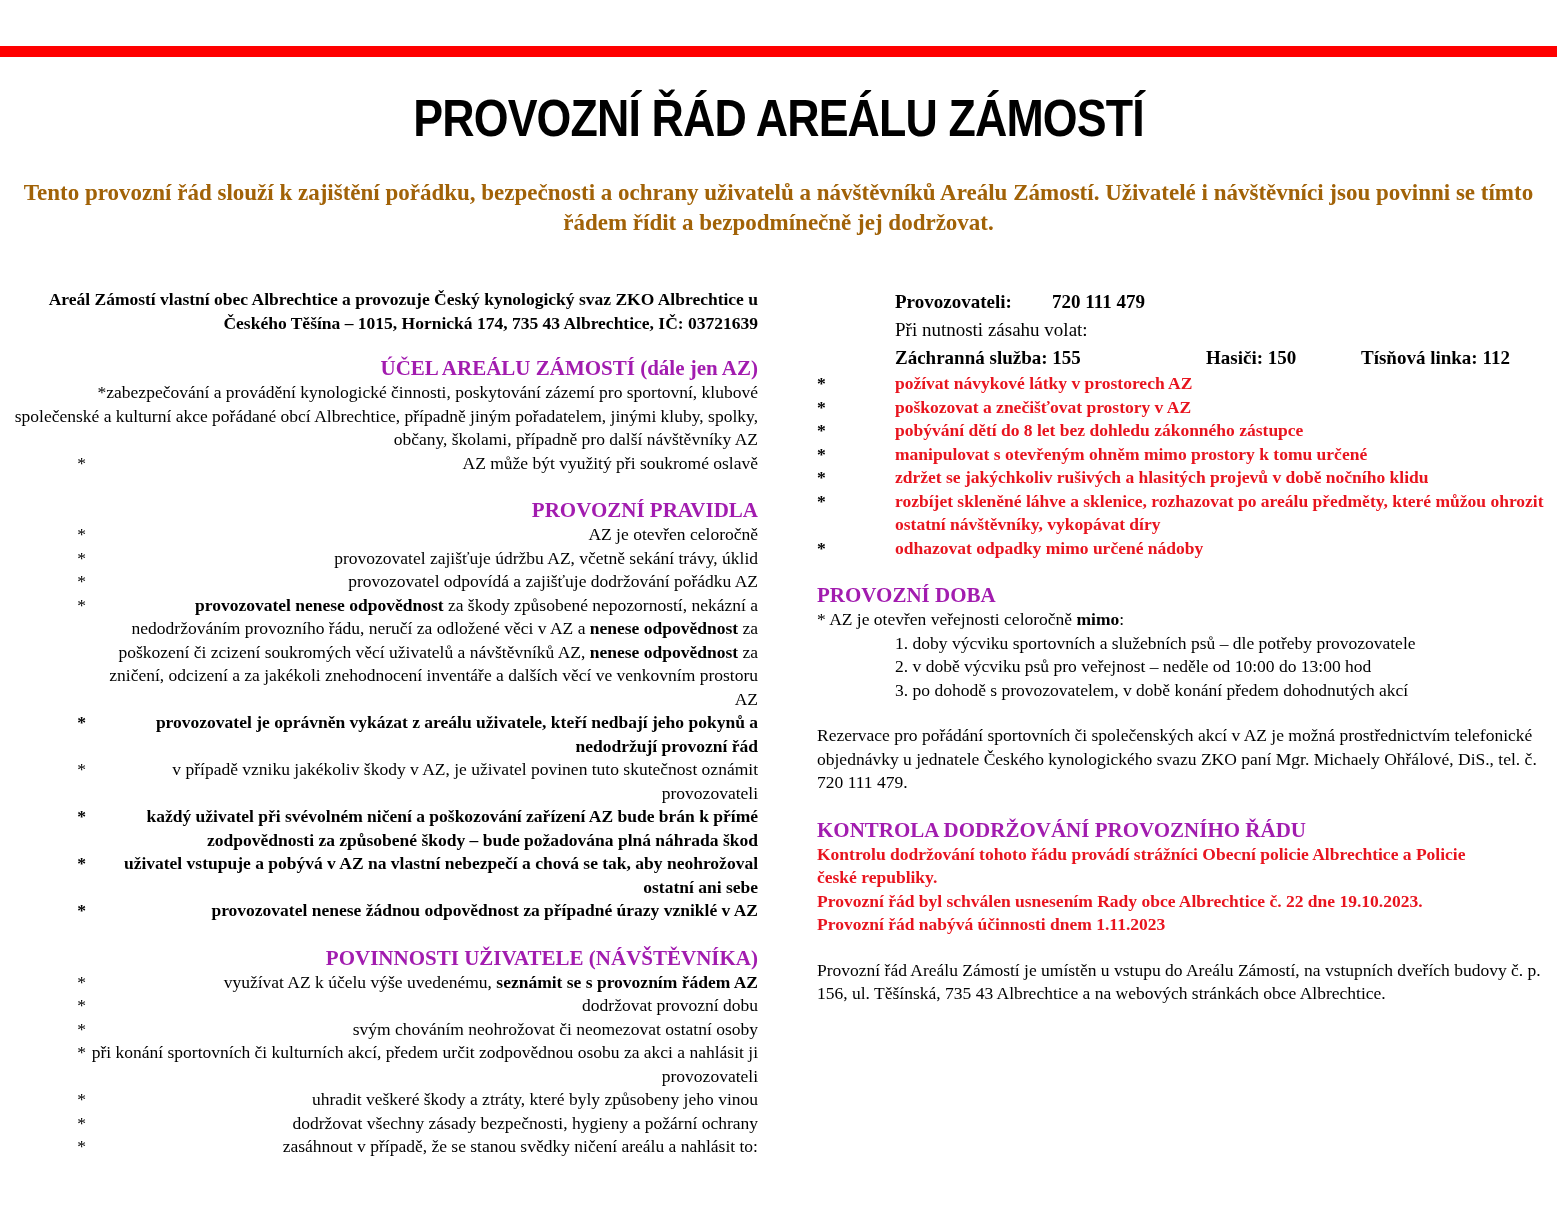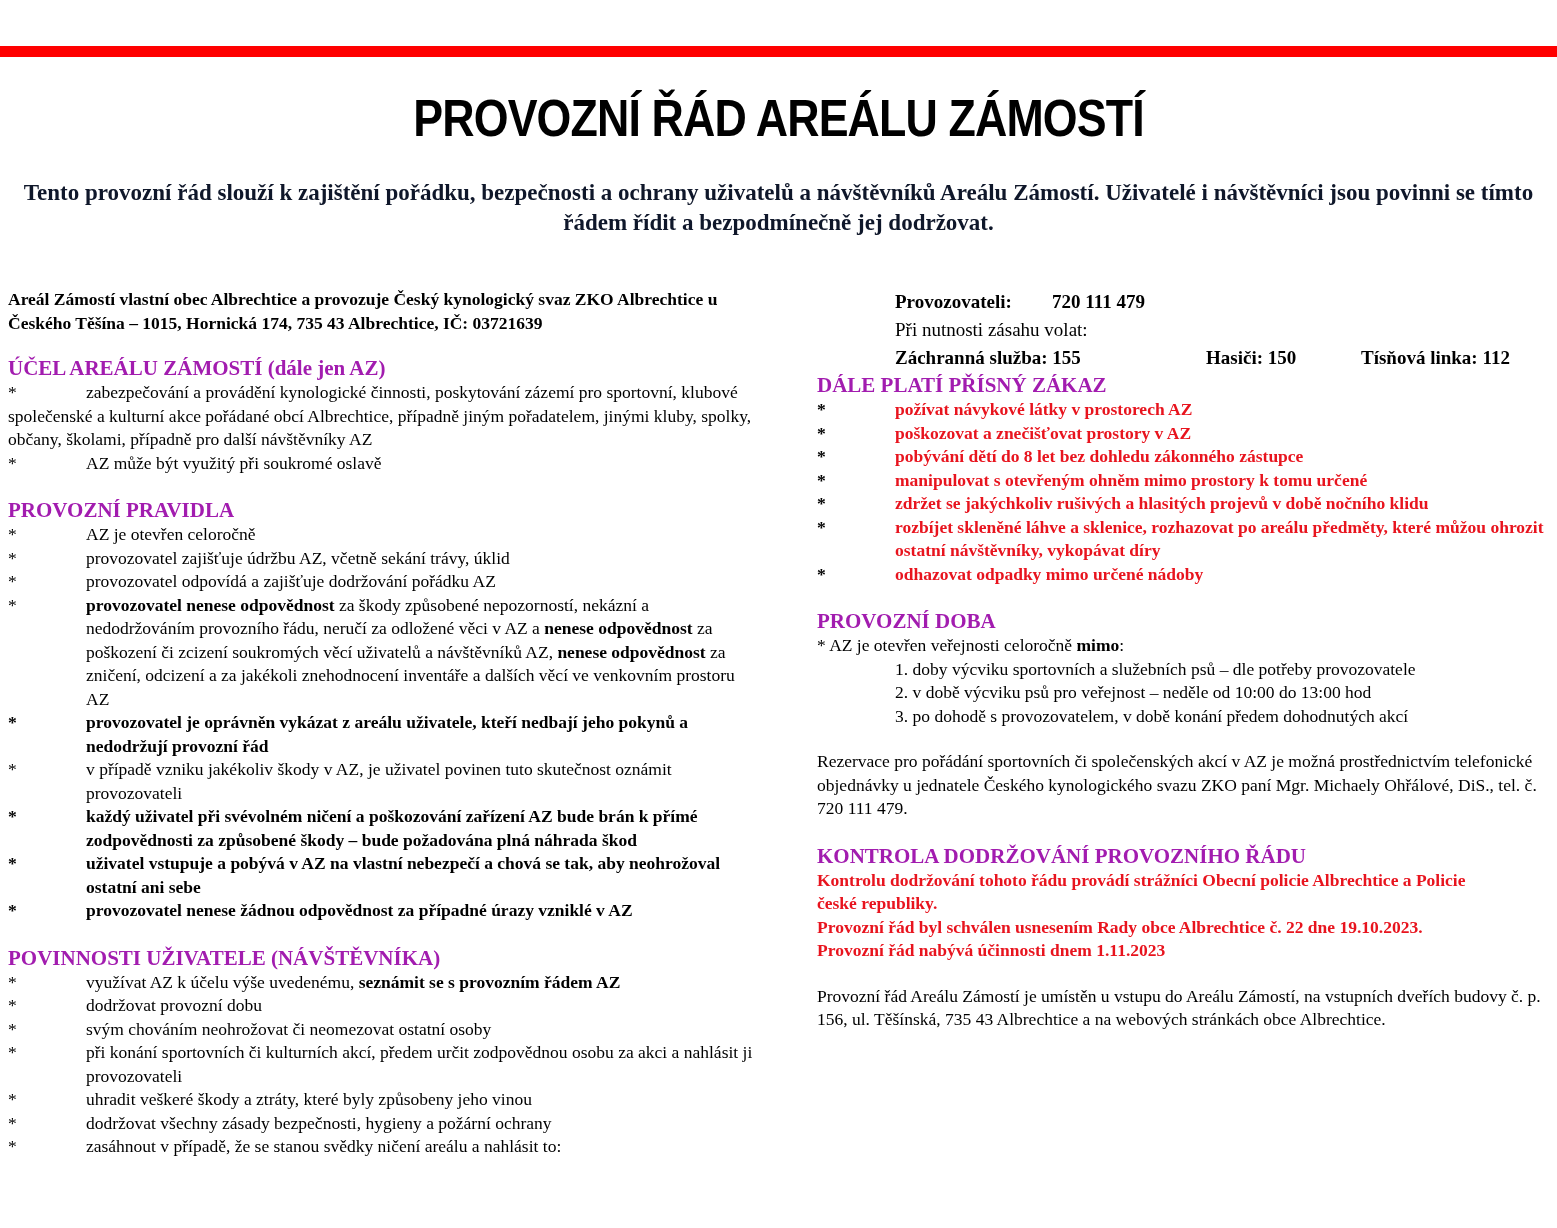--- a/index.html
+++ b/index.html
@@ -3,23 +3,23 @@
 <meta charset="utf-8">
 <style>
   html, body { margin: 0; padding: 0; background: #ffffff; }
   body { width: 1557px; height: 1228px; position: relative; overflow: hidden;
          font-family: "Liberation Serif", "DejaVu Serif", serif; color: #000; }
   .redbar { position: absolute; left: 0; top: 46px; width: 1557px; height: 11px; background: #ff0000; }
   .title { position: absolute; left: 0; top: 88px; width: 1557px; text-align: center;
            font-family: "Liberation Sans", "DejaVu Sans", sans-serif; font-weight: bold;
            font-size: 52px; letter-spacing: -1px; transform: scaleX(0.86); transform-origin: center; }
   .intro { position: absolute; left: 20px; top: 178px; width: 1517px; text-align: center;
-           color: #0f172a; font-weight: bold; font-size: 23px; line-height: 30px; }
+           color: #a16207; font-weight: bold; font-size: 23px; line-height: 30px; }
   .col { position: absolute; font-size: 17.5px; line-height: 23.5px; }
-  .left { left: 8px; top: 288px; width: 750px; }
+  .left { left: 8px; top: 288px; width: 750px; text-align: right; }
   .right { left: 817px; top: 288px; width: 735px; }
   .owner { font-weight: bold; margin-bottom: 20px; }
   h2 { color: #a21caf; font-size: 21px; font-weight: bold; margin: 0; line-height: 26px; font-family: "Liberation Serif", serif; }
   .h-ucel { margin-top: 8px; }
   .sec { margin-bottom: 22px; }
   .item { display: flex; }
   .star { width: 78px; flex: none; }
   .txt { flex: 1; }
   .b { font-weight: bold; }
   .red { color: #e8141e; font-weight: bold; }
@@ -135,21 +135,20 @@
     </div>
     <div class="plain">Při nutnosti zásahu volat:</div>
     <div class="row">
       <span style="width:311px;font-family:Liberation Serif, serif;">Záchranná služba: 155</span>
       <span class="c3">Hasiči: 150</span>
       <span>Tísňová linka: 112</span>
     </div>
   </div>
 
   <div class="sec">
-    <h2>DÁLE PLATÍ PŘÍSNÝ ZÁKAZ</h2>
     <div class="item red">
         <span class="star" style="color:#000;">*</span>
         <span class="txt">požívat návykové látky v prostorech AZ</span>
       </div>
     <div class="item red">
         <span class="star" style="color:#000;">*</span>
         <span class="txt">poškozovat a znečišťovat prostory v AZ</span>
       </div>
     <div class="item red">
         <span class="star" style="color:#000;">*</span>

